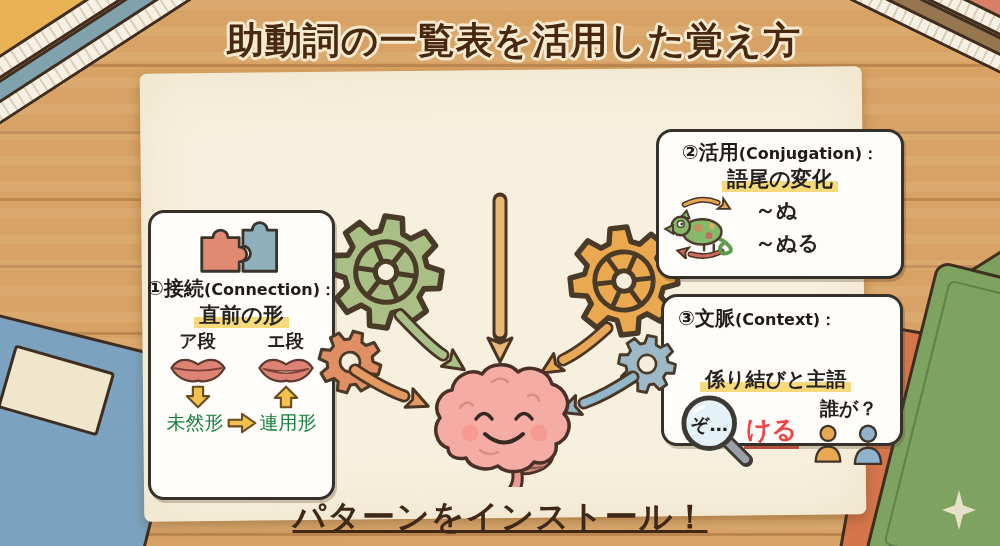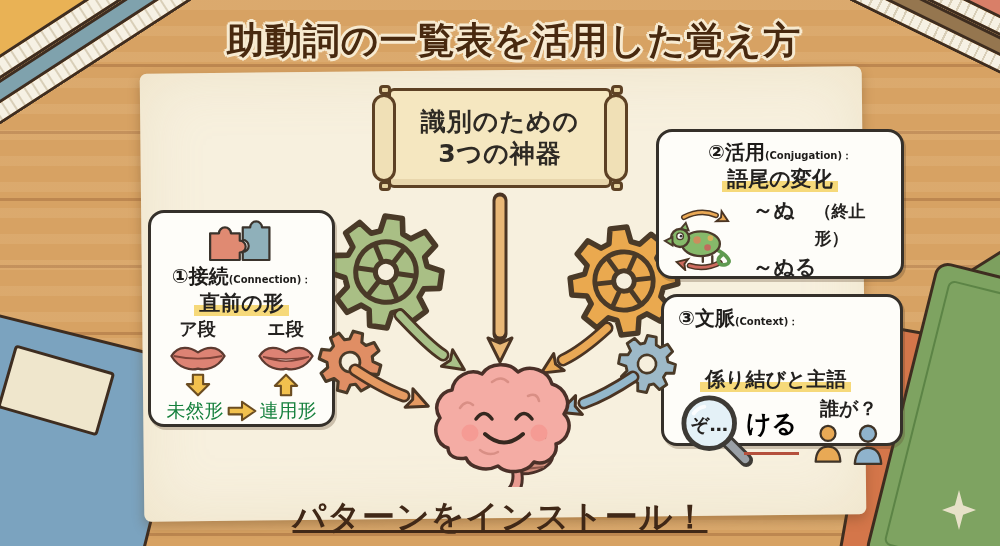--- a/index.html
+++ b/index.html
@@ -43,41 +43,41 @@
   .scroll .roll.l{left:-2px;} .scroll .roll.r{right:-2px;}
   .scroll .cap{position:absolute;left:4px;width:12px;height:10px;background:#e6d2a0;
     border:3px solid #5d4124;border-radius:4px;}
   .scroll .cap.t{top:-12px;} .scroll .cap.b{bottom:-12px;}
   .scroll .line{font-size:25px;font-weight:bold;color:#2e2a24;line-height:1.3;letter-spacing:1px;}
 
   
   .wbox{position:absolute;background:#fefdf9;border:3.5px solid #35302a;border-radius:16px;
     z-index:4;box-shadow:2px 3px 0 rgba(90,65,40,.28);}
   .bh{font-weight:bold;color:#1e1c1a;white-space:nowrap;font-size:20px;}
-  .bh .en{font-size:10px;}
+  .bh .en{font-size:16px;}
   .kp{display:inline-block;font-weight:bold;font-size:21px;color:#242220;
     background:linear-gradient(transparent 58%, #f6d97a 58%);padding:0 5px;line-height:1.25;}
 
-  #box1{left:148px;top:210px;width:187px;height:217px;display:flex;flex-direction:column;
+  #box1{left:148px;top:210px;width:187px;height:290px;display:flex;flex-direction:column;
     align-items:center;padding-top:4px;}
   #box1 .cols{display:grid;grid-template-columns:1fr 1fr;width:176px;justify-items:center;row-gap:0;}
   .kana{font-size:18px;font-weight:bold;color:#242220;line-height:1.1;}
   .formrow{display:flex;align-items:center;gap:3px;margin-top:1px;}
   .form{font-size:19px;font-weight:normal;color:#15803d;}
 
   #box2{left:656px;top:129px;width:248px;height:150px;padding-top:7px;text-align:center;}
   #box2 .content{display:flex;align-items:center;justify-content:flex-start;padding:2px 6px 0 4px;}
   .nuline{display:flex;align-items:baseline;font-weight:bold;color:#242220;line-height:1.55;}
   .nuline .hd{font-size:21px;min-width:62px;text-align:left;}
   .nuline .tl{font-size:17px;}
 
   #box3{left:661px;top:294px;width:242px;height:152px;padding:8px 10px 0 14px;}
   #box3 .content{display:flex;align-items:center;margin-top:2px;}
-  .keru{font-size:25px;font-weight:bold;color:#000000;border-bottom:3.5px solid #b5503c;
-    padding:0 2px 12px 2px;margin-left:-12px;}
+  .keru{font-size:25px;font-weight:bold;color:#ef4444;border-bottom:3.5px solid #b5503c;
+    padding:0 2px 0 2px;margin-left:-12px;}
   .whoCol{display:flex;flex-direction:column;align-items:center;margin-left:14px;}
   .who{font-size:19px;font-weight:bold;color:#242220;}
   .persons{display:flex;gap:9px;margin-top:2px;}
 
   
   .layer{position:absolute;left:0;top:0;pointer-events:none;}
   #layerA{z-index:3;} #layerB{z-index:5;}
   .teeth{fill:currentColor;stroke:#4a3a28;stroke-width:5;stroke-linejoin:round;}
   .rim{fill:none;stroke:#4a3a28;stroke-width:4.5;}
   .spoke{stroke:#4a3a28;stroke-width:4.5;}
@@ -208,21 +208,20 @@
         <circle cx="50" cy="32" r="3" fill="#e0b05c" opacity=".9"></circle>
         <path d="M18,23 l6,-7 3,8 z" fill="#86b96a" stroke="#4c3b2c" stroke-width="2"></path>
         <circle cx="18" cy="32" r="9.5" fill="#86b96a" stroke="#4c3b2c" stroke-width="2.5"></circle>
         <path d="M10,31 l-8,4 8,5 z" fill="#86b96a" stroke="#4c3b2c" stroke-width="2"></path>
         <circle cx="18" cy="30" r="3.5" fill="#fff" stroke="#4c3b2c" stroke-width="1.5"></circle>
         <circle cx="19" cy="30" r="1.4" fill="#333"></circle>
       </svg>
       <div style="margin-left:6px;text-align:left;">
         <div class="nuline">
           <span class="hd">～ぬ</span>
-          <span class="tl">（終止形）</span>
         </div>
         <div class="nuline">
           <span class="hd">～ぬる</span>
         </div>
       </div>
     </div>
   </div>
 
   <div id="box3" class="wbox">
     <div class="bh">
@@ -280,34 +279,20 @@
       <path class="acore" d="M355,370 Q384,389 404,396" stroke="#e59a62"></path>
       <polygon class="ahead" points="0,-10 21,0 0,10 4,0" transform="translate(409,398) rotate(23)" fill="#e59a62"></polygon>
     </g>
     <g>
       <path class="ashadow" d="M633,377 Q606,395 584,403"></path>
       <path class="acore" d="M633,377 Q606,395 584,403" stroke="#93b7ca"></path>
       <polygon class="ahead" points="0,-10 21,0 0,10 4,0" transform="translate(579,405) rotate(160)" fill="#93b7ca"></polygon>
     </g>
   </svg>
 
-  <div class="scroll">
-    <div class="body">
-      <div class="line">識別のための</div>
-      <div class="line">3つの神器</div>
-    </div>
-    <div class="roll l">
-      <div class="cap t"></div>
-        <div class="cap b"></div>
-    </div>
-    <div class="roll r">
-      <div class="cap t"></div>
-        <div class="cap b"></div>
-    </div>
-  </div>
 
   <div class="brainwrap">
     <svg width="150" height="132" viewBox="0 0 150 130">
       <ellipse cx="104" cy="104" rx="23" ry="13" transform="rotate(-14 104 104)" fill="#cf8d7c" stroke="#4a3028" stroke-width="3"></ellipse>
       <path d="M92,98 l22,-6 M94,106 l24,-4 M98,113 l20,-2" stroke="#8a564a" stroke-width="2" fill="none"></path>
       <path d="M86,112 q3,13 -3,20 l11,2 q4,-10 1,-21 z" fill="#e89a90" stroke="#4a3028" stroke-width="3" stroke-linejoin="round"></path>
       <path d="M22,92 C10,88 6,72 14,62 C6,50 14,36 26,34 C28,20 44,12 56,18 C64,6 84,6 92,16 C104,8 122,14 126,28 C140,32 146,48 138,58 C148,68 142,84 130,88 C132,100 120,110 108,106 C100,118 80,118 72,110 C60,116 44,112 40,102 C30,104 22,100 22,92 Z" fill="#f4aca4" stroke="#4a3028" stroke-width="3.5" stroke-linejoin="round"></path>
       <path d="M34,52 q6,-9 13,-3 M66,26 q9,-7 16,0 M102,40 q9,-4 11,5 M54,94 q9,7 18,2 M112,72 q8,2 7,10" stroke="#d98f85" stroke-width="2.5" fill="none" stroke-linecap="round"></path>
       <circle cx="44" cy="77" r="8.5" fill="#f59b94"></circle>
       <circle cx="113" cy="77" r="8.5" fill="#f59b94"></circle>

